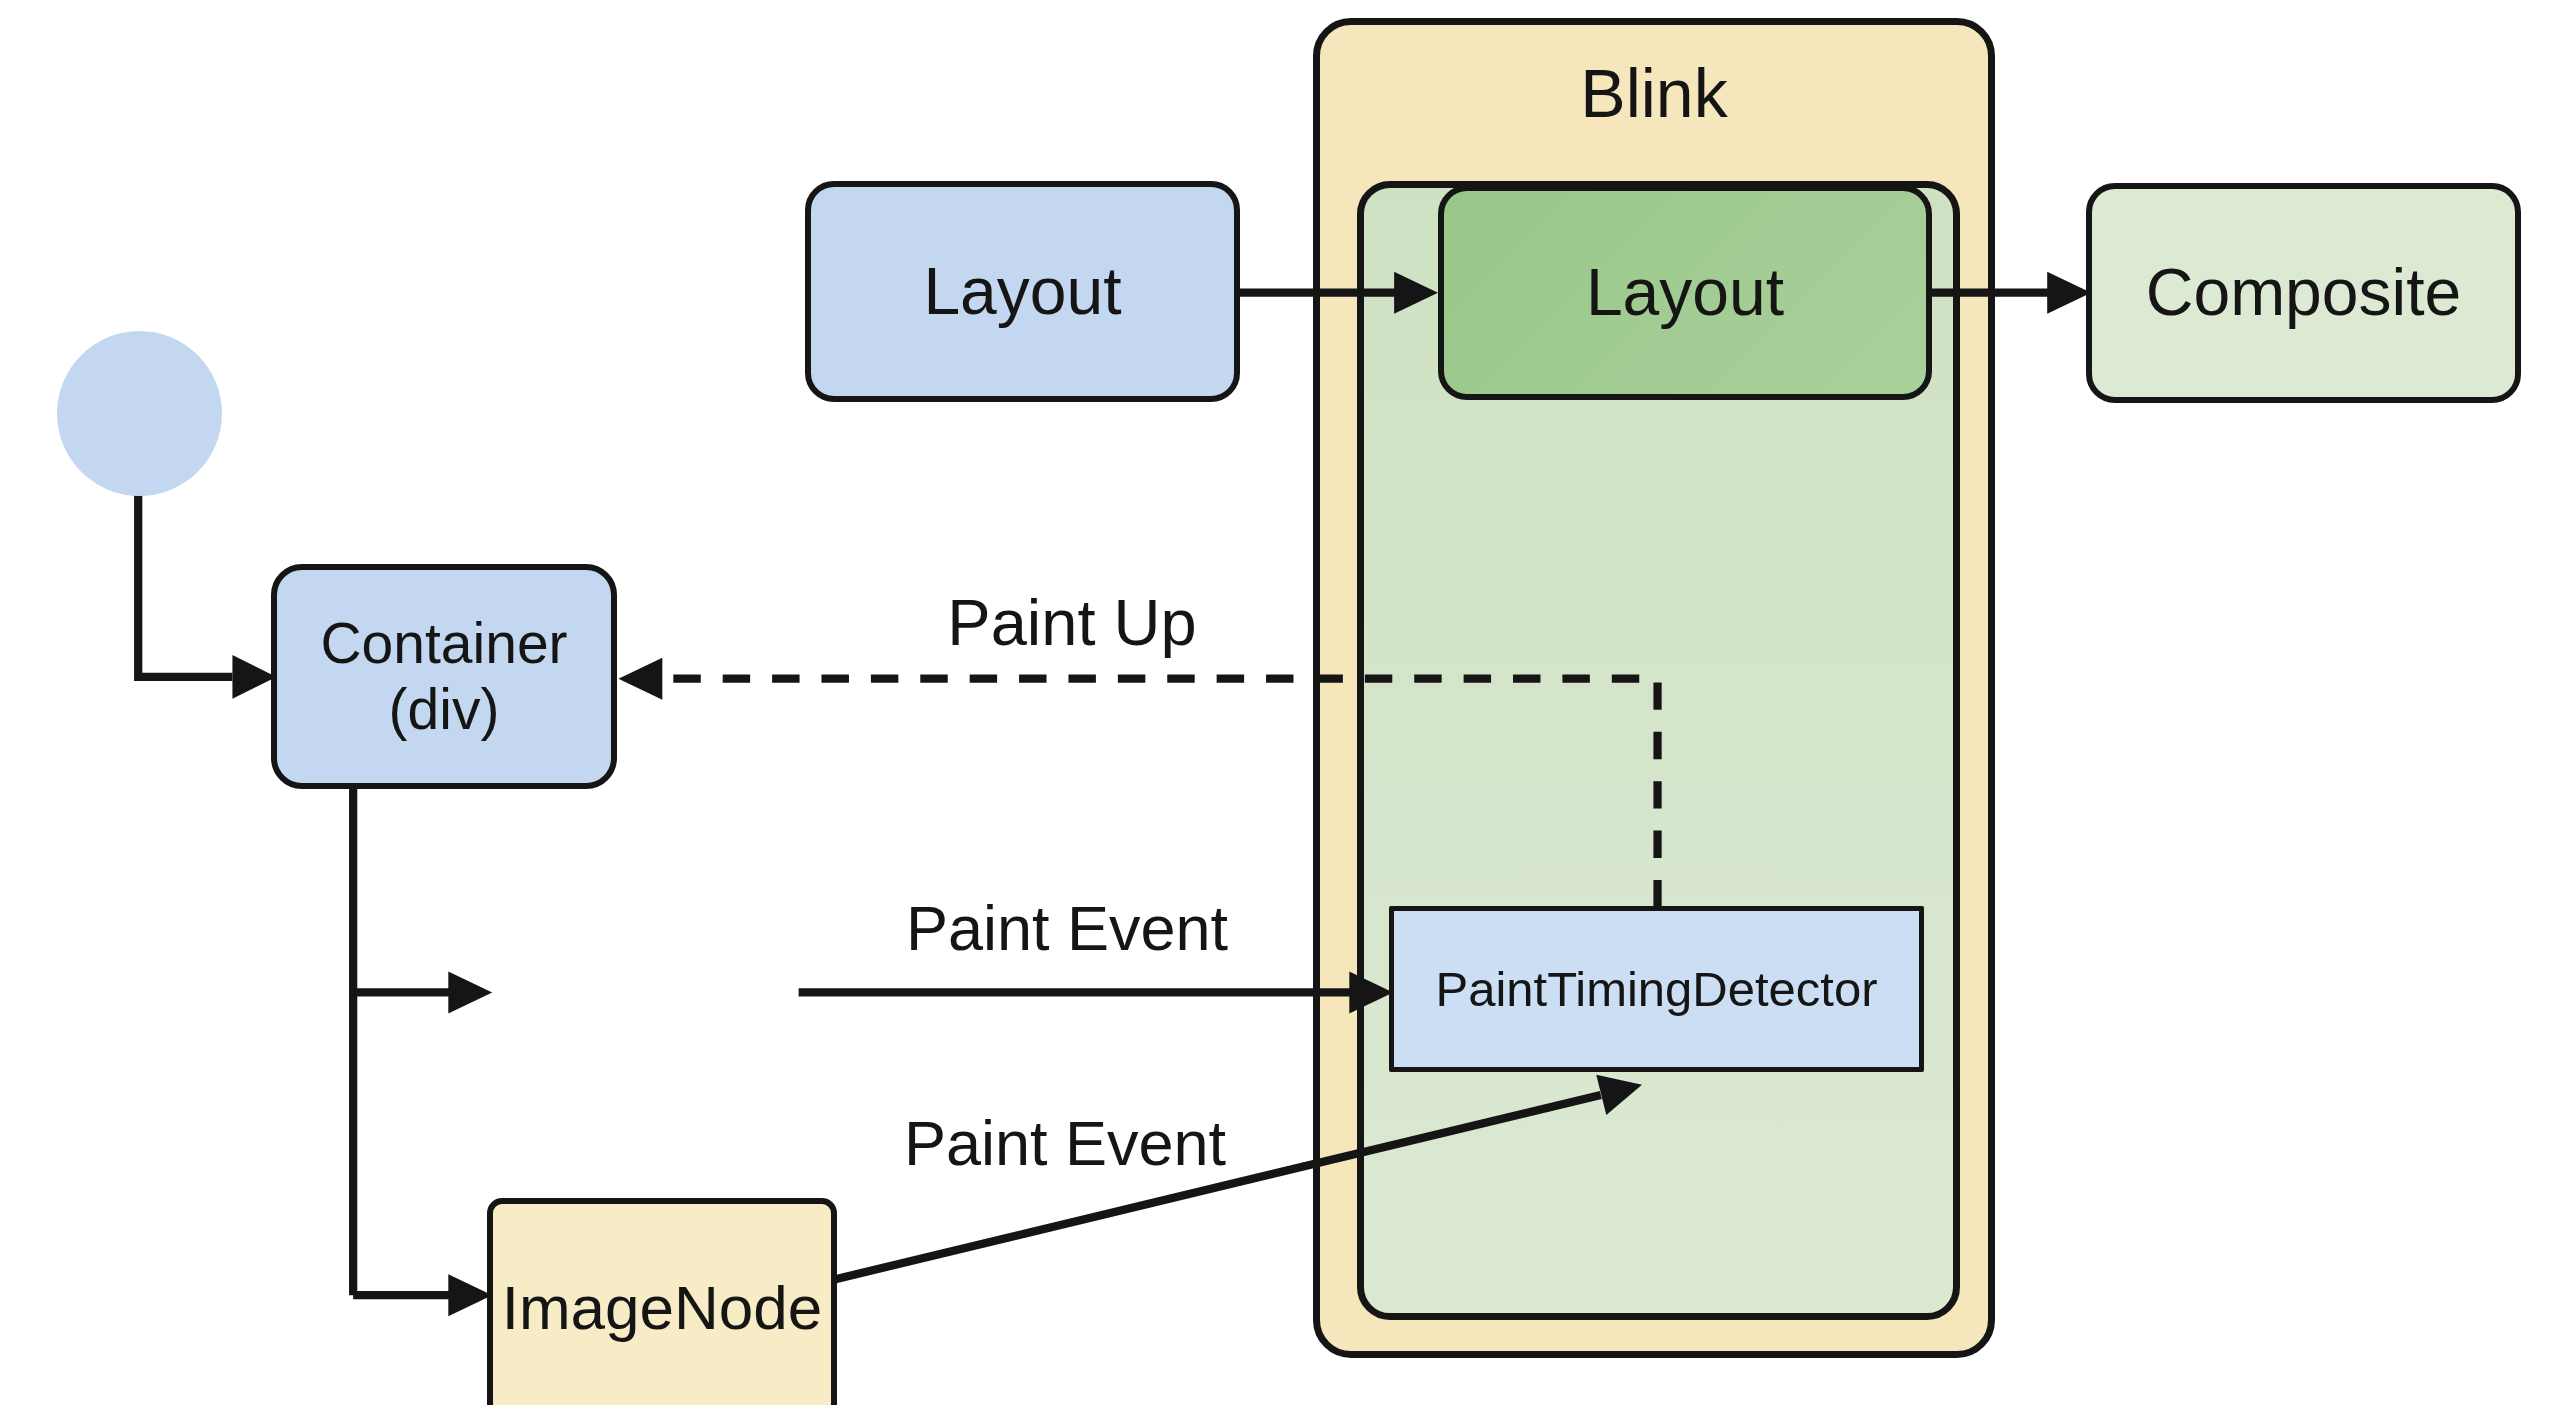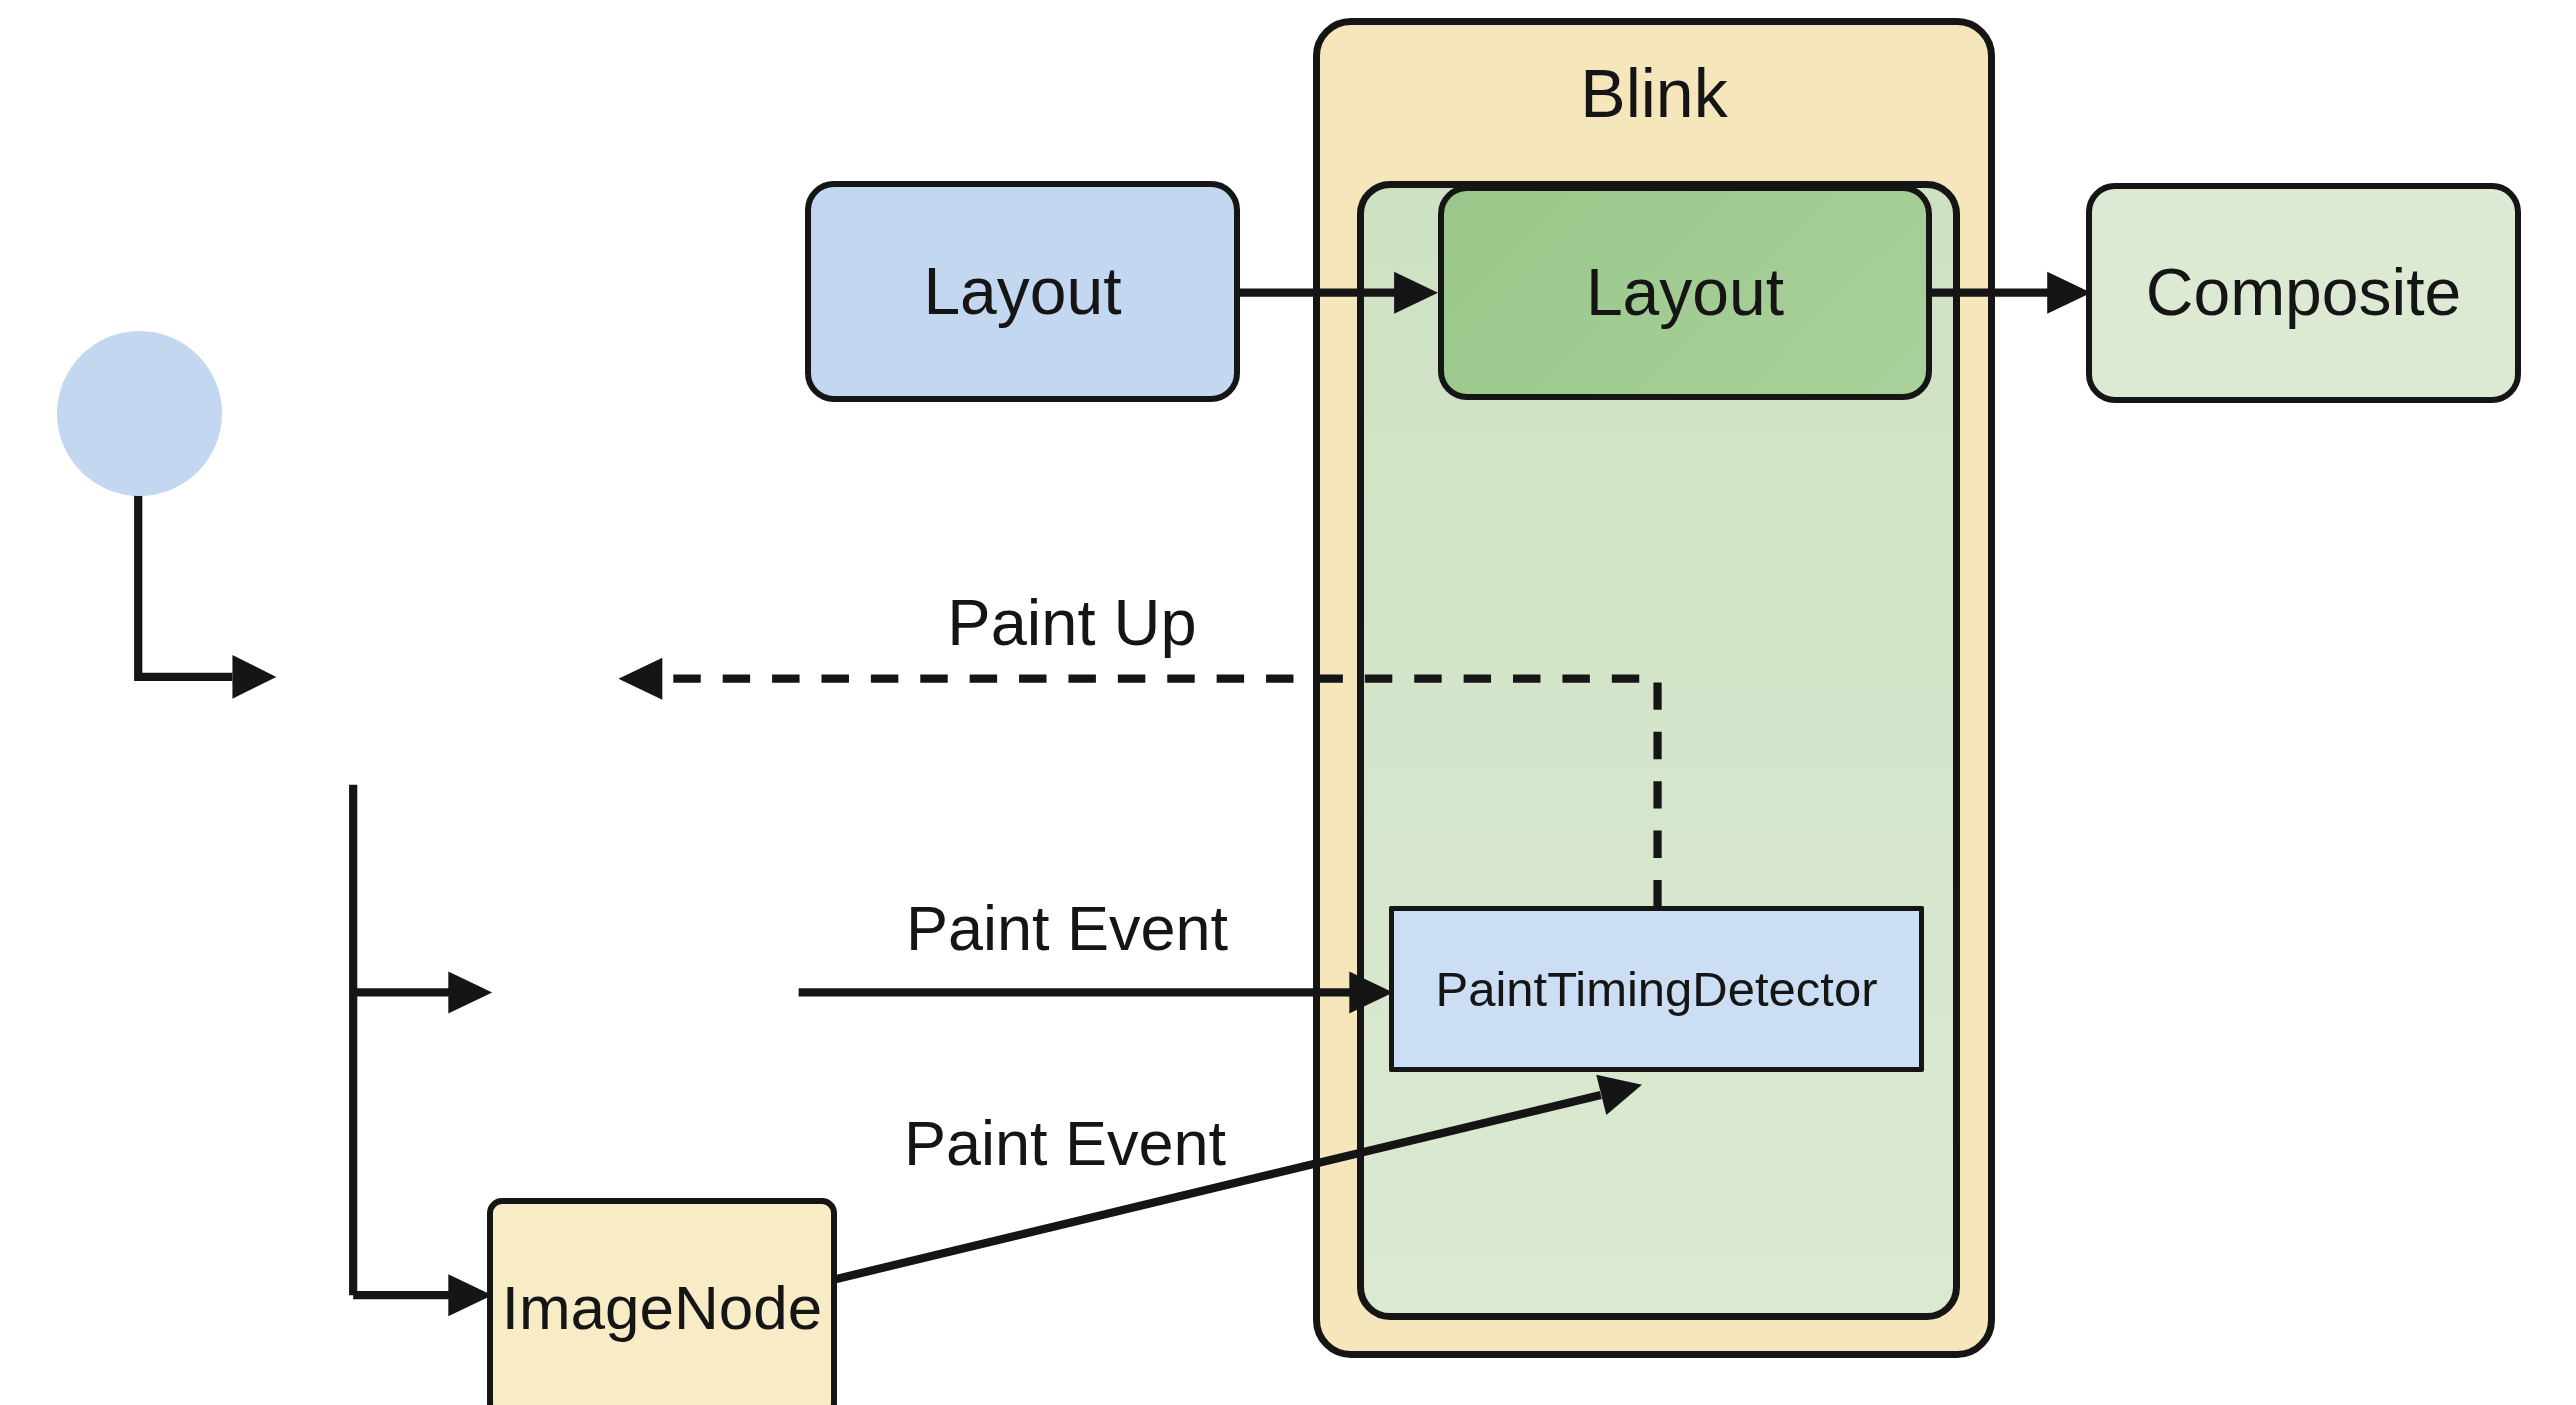--- a/index.html
+++ b/index.html
@@ -186,20 +186,24 @@
       <polygon class="head" points="1795,1186 1756,1219 1745,1175"></polygon>
     </g>
     <g>
       <path class="wire dashed" d="M1812,992 L1812,742 L726,742"></path>
       <polygon class="head" points="676,742 724,719 724,765"></polygon>
     </g>
   </svg>
 
   <div class="circle-node"></div>
 
+  <div class="node blue container-node">
+    <span>Container</span>
+    <span>(div)</span>
+  </div>
 
   <div class="node blue layout-node">
     <span>Layout</span>
   </div>
 
   <div class="node paint-node">
     <span>Layout</span>
   </div>
 
   <div class="node detector-node">

